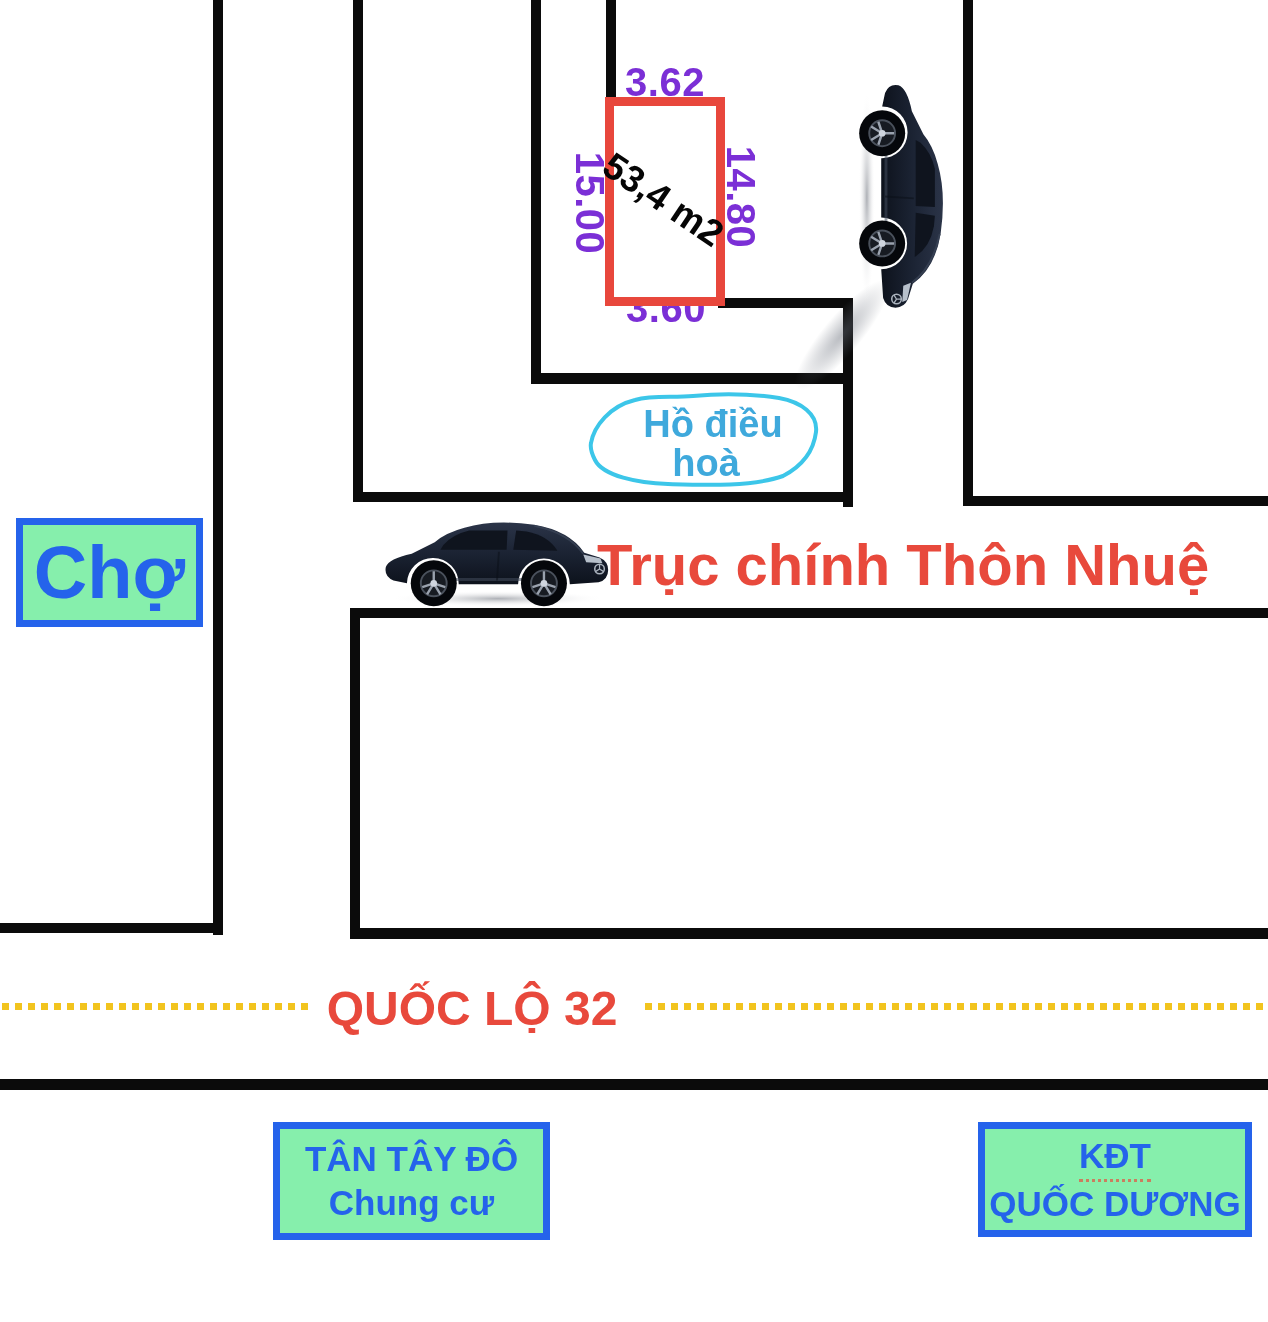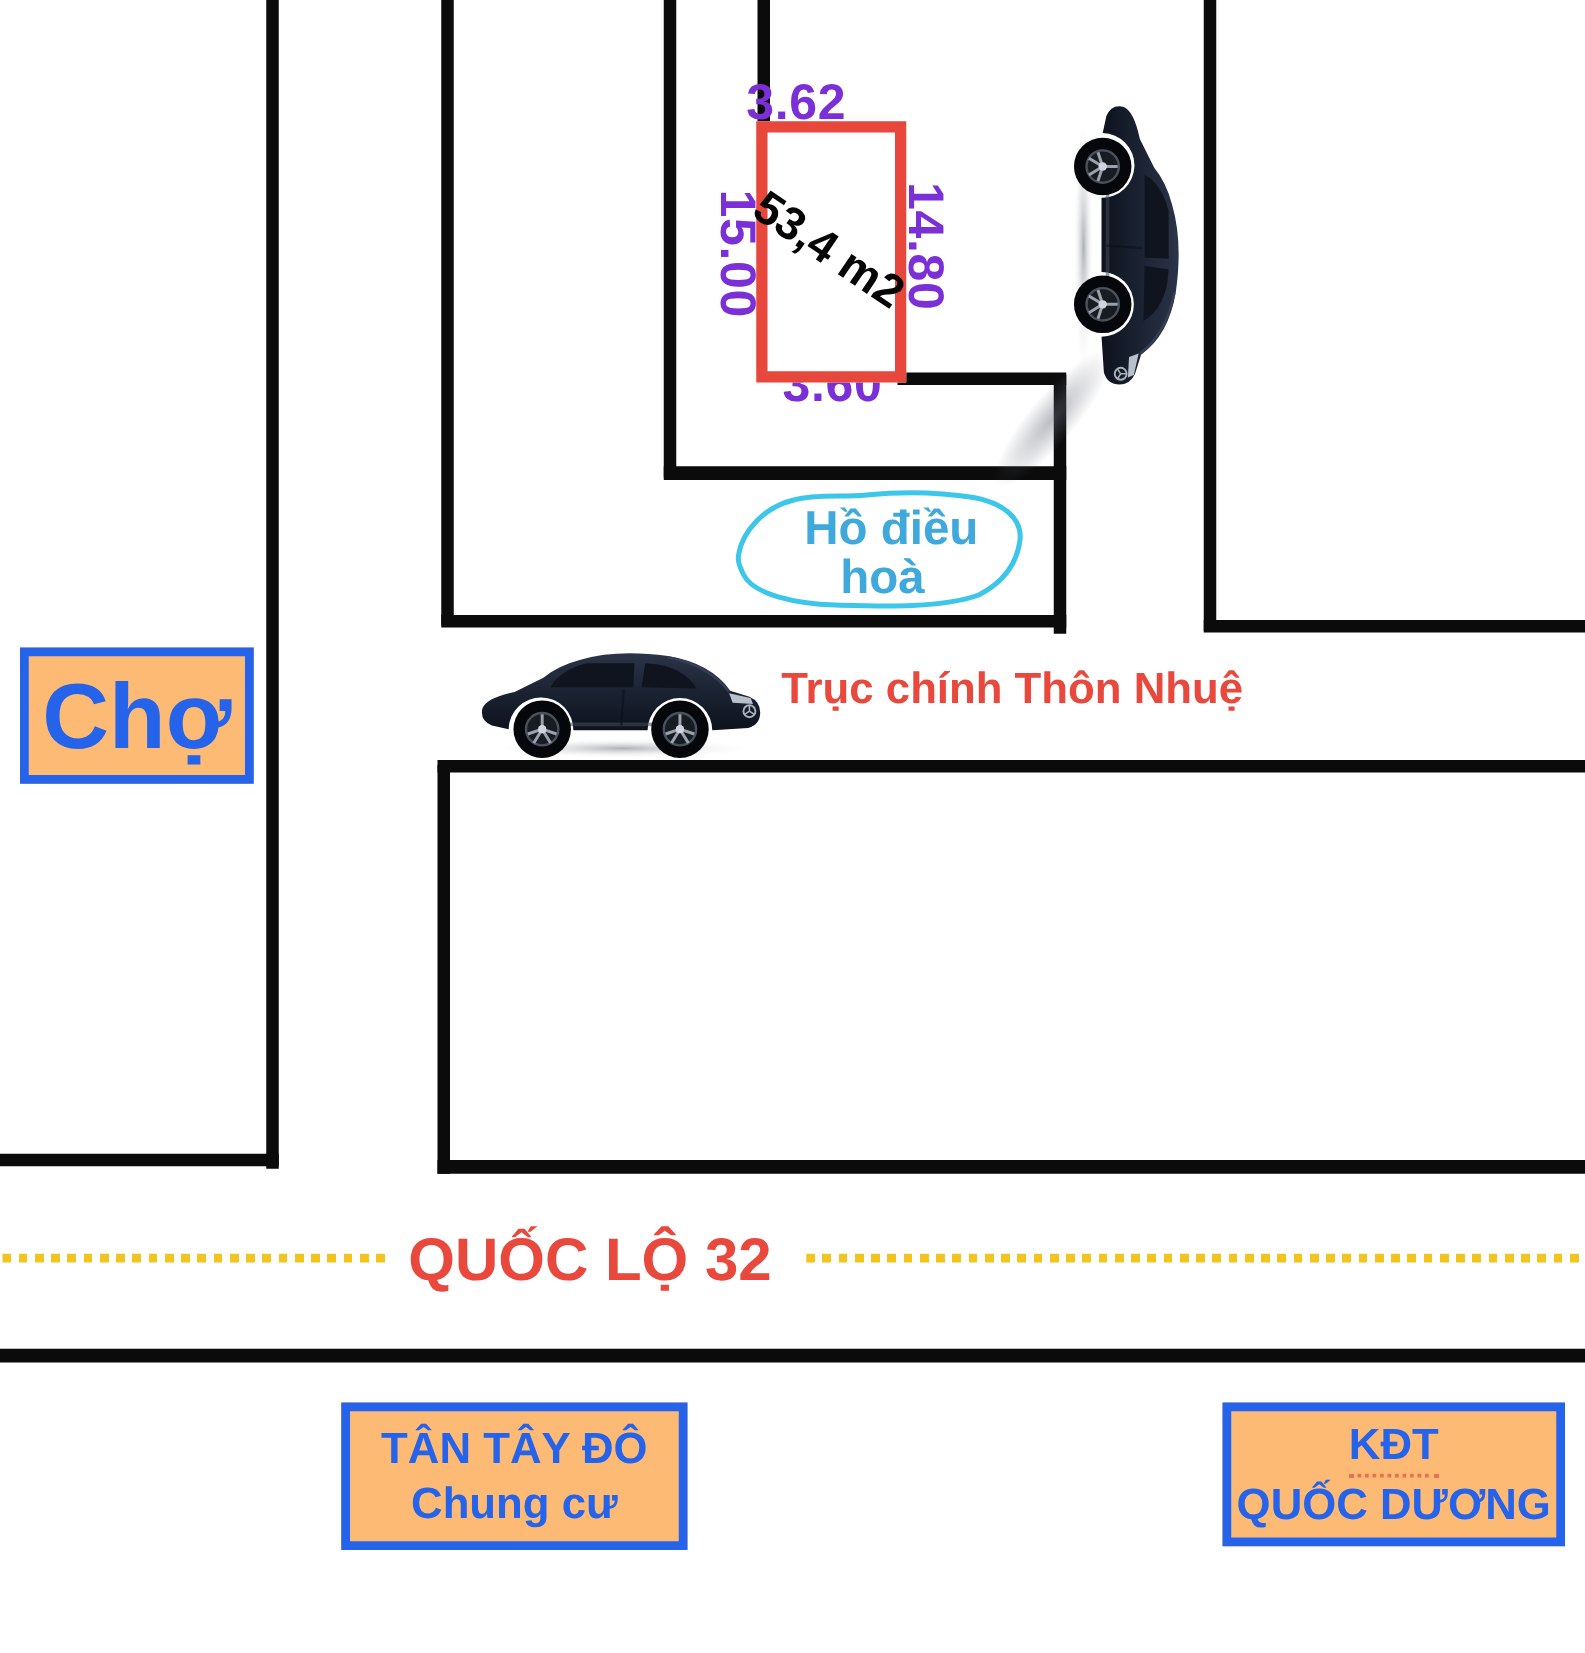--- a/index.html
+++ b/index.html
@@ -22,32 +22,32 @@
     position:absolute;left:663px;top:200px;color:#050505;font-weight:700;font-size:37px;
     transform:translate(-50%,-50%) rotate(34deg);white-space:nowrap;z-index:4;
   }
   .lake-svg{position:absolute;left:583px;top:387px;z-index:2;}
   .lake-label{
     position:absolute;color:var(--lake-text,#3fa9dc);font-weight:700;font-size:38px;
     transform:translate(-50%,-50%);white-space:nowrap;z-index:3;
   }
   .road-label{
     position:absolute;left:597px;top:531px;color:var(--accent-red,#e8493c);
-    font-weight:700;font-size:35px;white-space:nowrap;z-index:4;margin-left:28px;
+    font-weight:700;font-size:58px;white-space:nowrap;z-index:4;
   }
   .hwy-label{
     position:absolute;left:322px;top:981px;width:300px;text-align:center;
     color:var(--accent-red,#e8493c);font-weight:700;font-size:48px;white-space:nowrap;z-index:4;
   }
   .dots{
     position:absolute;top:1003px;height:7px;z-index:2;
     background:repeating-linear-gradient(90deg,var(--dot-yellow,#f2c41e) 0 7px,transparent 7px 13px);
   }
   .bluebox{
-    position:absolute;border:7px solid var(--brand-blue,#2563eb);background:#fdba74;
+    position:absolute;border:7px solid var(--brand-blue,#2563eb);background:#86efac;
     display:flex;flex-direction:column;align-items:center;justify-content:center;
     color:var(--brand-blue,#2563eb);font-weight:700;text-align:center;z-index:3;
   }
   .market-box{left:16px;top:518px;width:173px;height:95px;font-size:74px;}
   .apt-box{left:273px;top:1122px;width:263px;height:104px;font-size:35px;line-height:1.25;}
   .urban-box{left:978px;top:1122px;width:260px;height:101px;font-size:35px;line-height:1.25;}
   .kdt-underline{border-bottom:3px dotted rgba(224,90,70,.75);padding-bottom:1px;}
   .car{position:absolute;width:230px;height:107px;z-index:5;}
   .car-road{left:382px;top:503px;transform:scaleX(-1);}
   .car-alley{left:794px;top:143px;transform:scaleY(-1) rotate(90deg);}
@@ -107,21 +107,21 @@
   <div class="wall" style="left:531px;top:373px;width:322px;height:11px"></div>
   <div class="wall" style="left:353px;top:492px;width:500px;height:10px"></div>
   <div class="wall" style="left:963px;top:496px;width:305px;height:10px"></div>
   <div class="wall" style="left:350px;top:608px;width:918px;height:10px"></div>
   <div class="wall" style="left:0;top:923px;width:223px;height:10px"></div>
   <div class="wall" style="left:350px;top:928px;width:918px;height:11px"></div>
   <div class="wall" style="left:0;top:1079px;width:1268px;height:11px"></div>
 
   <div class="plot"></div>
   <div class="area-label">53,4 m2</div>
-  <div class="dim center" style="left:572px;top:60px;width:130px;">3.62</div>
+  <div class="dim center" style="left:600px;top:60px;width:130px;">3.62</div>
   <div class="dim center" style="left:601px;top:286px;width:130px;">3.60</div>
   <div class="dim rot" style="left:589px;top:203px;">15.00</div>
   <div class="dim rot" style="left:740px;top:197px;">14.80</div>
 
   <svg class="lake-svg" width="242" height="108" viewBox="0 0 242 108">
     <path d="M8 56 C11 39,27 19,52 13 C70 8,90 11,110 9 C140 6,170 7,196 11 C218 15,235 27,233 45 C231 61,223 77,200 89 C170 100,120 98,85 97 C55 96,20 89,12 73 C8 65,7 61,8 56 Z" fill="#ffffff" stroke="var(--lake-stroke,#3cc6e9)" stroke-width="4" stroke-linejoin="round"></path>
   </svg>
   <div class="lake-label" style="left:713px;top:424px;">Hồ điều</div>
   <div class="lake-label" style="left:706px;top:463px;">hoà</div>
 

